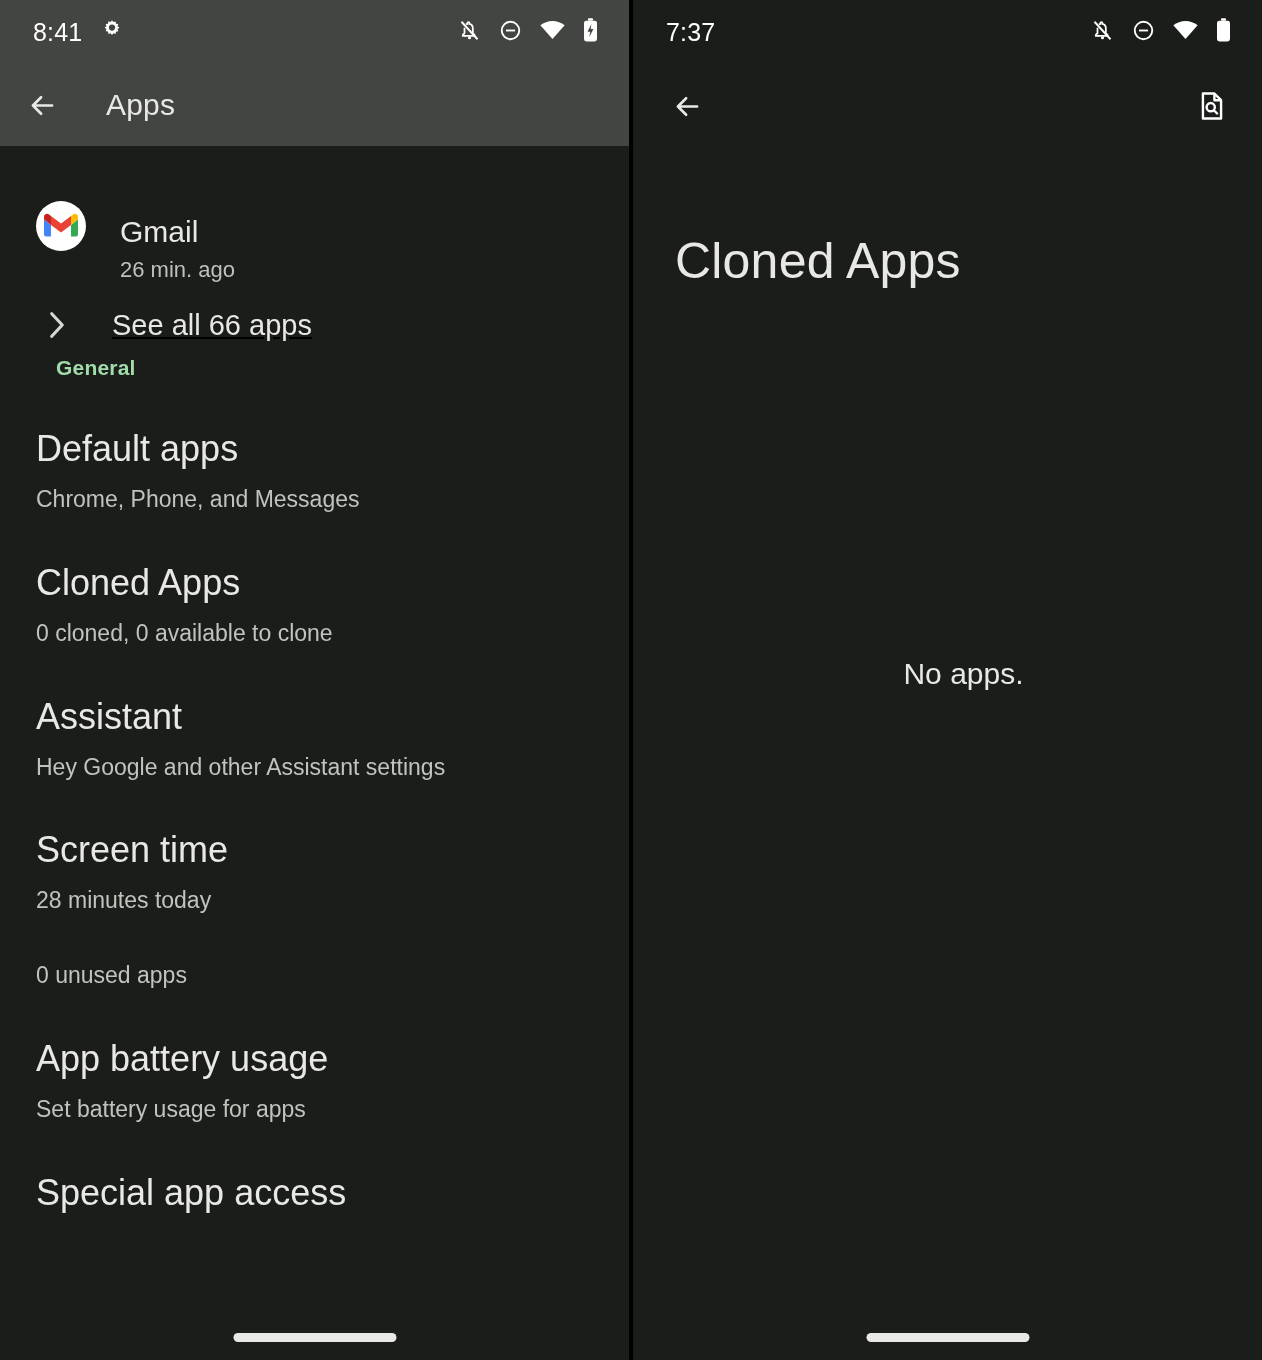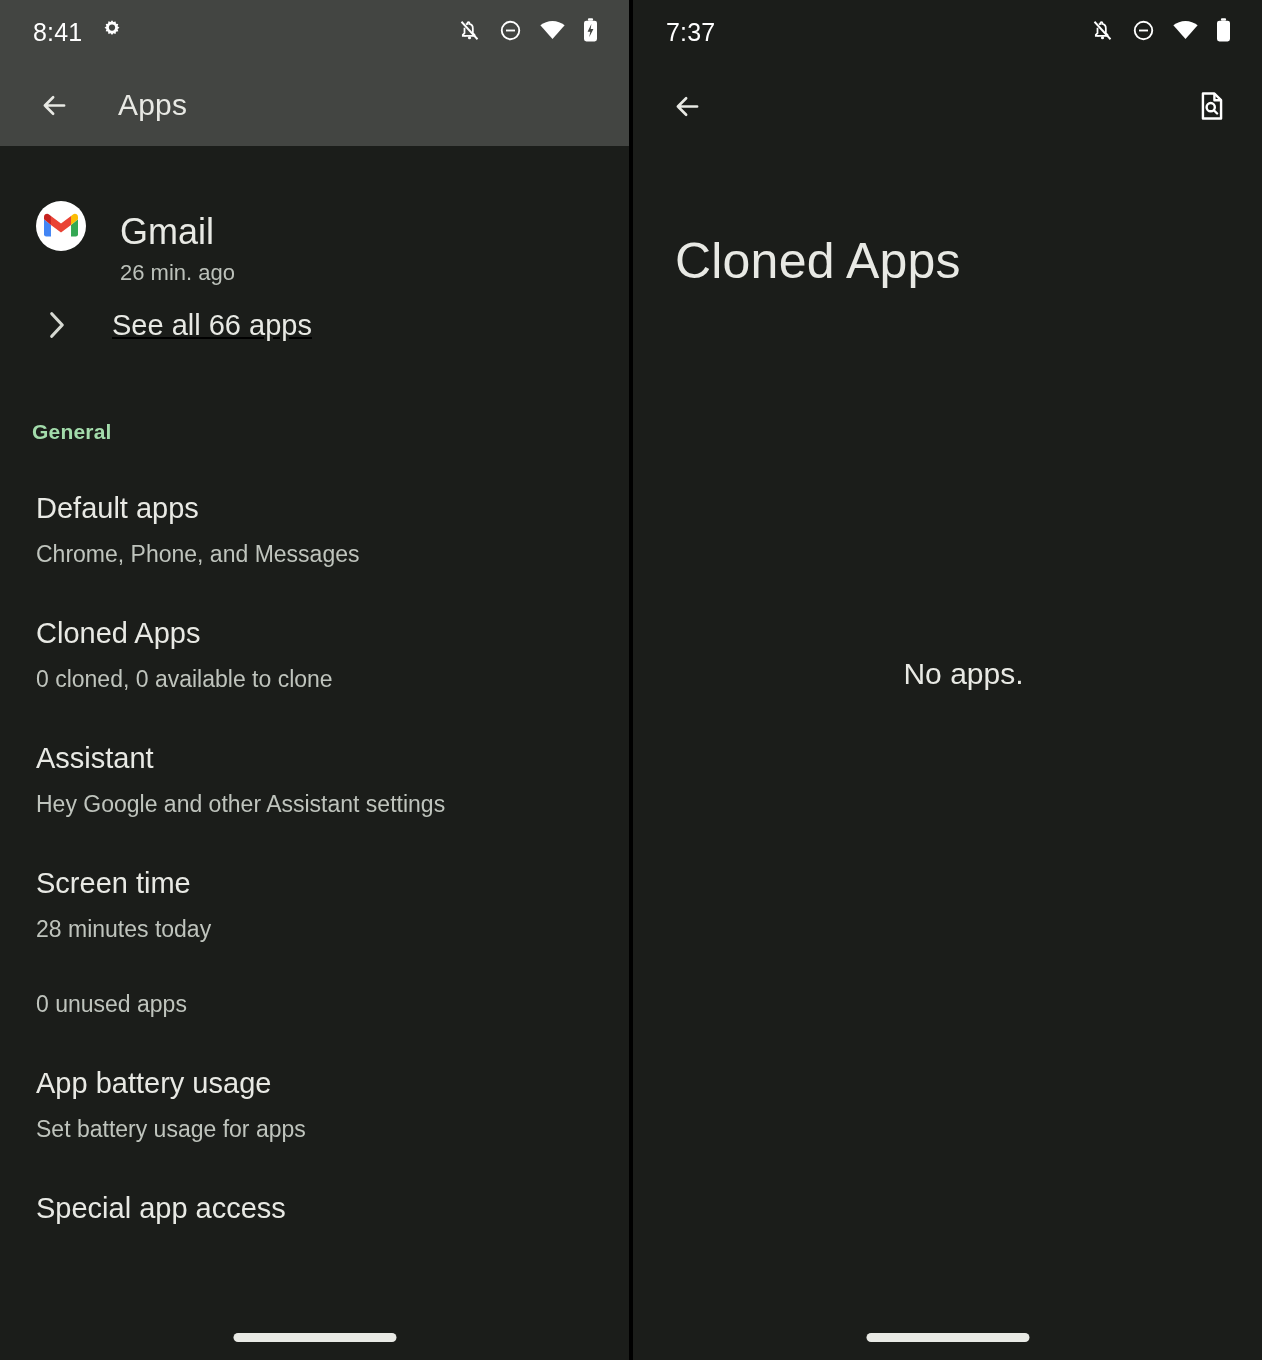--- a/index.html
+++ b/index.html
@@ -70,21 +70,21 @@
     height: 146px;
     background: #434542;
   }
   .appbar-left .row {
     position: absolute;
     left: 0; right: 0;
     top: 64px;
     height: 82px;
     display: flex;
     align-items: center;
-    padding-left: 26px;
+    padding-left: 14px;
   }
   .back-btn {
     width: 56px;
     height: 56px;
     display: flex;
     align-items: center;
     justify-content: center;
     cursor: pointer;
   }
   .appbar-title {
@@ -113,21 +113,21 @@
     border-radius: 50%;
     background: #ffffff;
     display: flex;
     align-items: center;
     justify-content: center;
     flex: 0 0 auto;
   }
   .app-text { margin-left: 34px; }
   .app-name {
     color: #e8e9e4;
-    font-size: 36px;
+    font-size: 30px;
     line-height: 1.25;
     margin-top: 44px;
   }
   .app-sub {
     color: #bcc1ba;
     font-size: 22px;
     margin-top: 6px;
     line-height: 1.2;
   }
 
@@ -150,33 +150,32 @@
   .see-all-label {
     color: #e8e9e4;
     font-size: 29px;
     margin-left: 38px;
   }
 
   .section-header {
     color: #a3dcab;
     font-size: 21px;
     font-weight: bold;
-    padding-left: 32px;
-    margin-top: 64px;
+    padding-left: 56px;
     letter-spacing: 0.2px;
   }
 
   .setting-item {
     padding-left: 36px;
     margin-top: 46px;
     cursor: pointer;
   }
   .setting-title {
     color: #e8e9e4;
-    font-size: 29px;
+    font-size: 36px;
     line-height: 1.25;
   }
   .setting-sub {
     color: #bfc4bd;
     font-size: 23px;
     margin-top: 14px;
     line-height: 1.25;
   }
 
   

